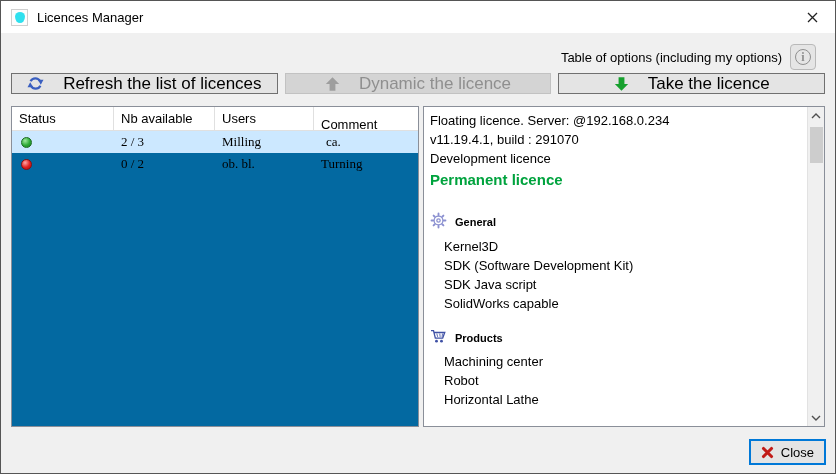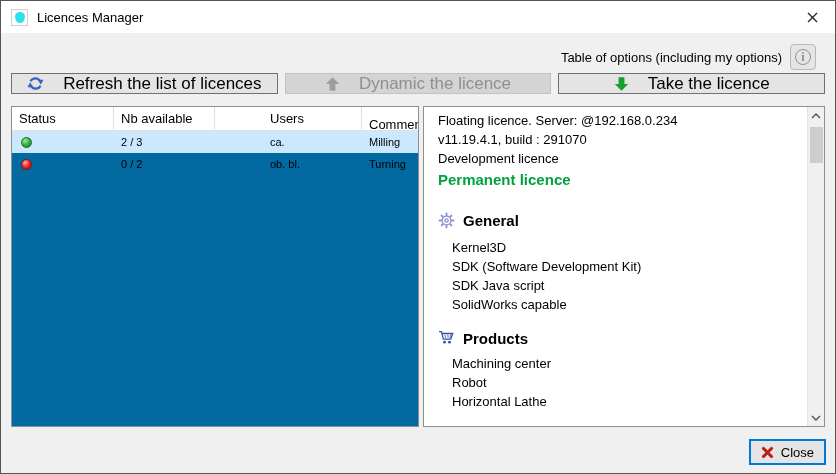--- a/index.html
+++ b/index.html
@@ -79,37 +79,37 @@
     display:flex; flex-direction:column; overflow:hidden;
   }
   .thead { display:flex; height:24px; border-bottom:1px solid #e0e0e0; background:#fff; }
   .th {
     display:flex; align-items:center; padding-left:7px;
     border-right:1px solid #e0e0e0; font-size:13px; color:#000;
   }
   .th:last-child { border-right:none;margin-top:12px; }
   .c-status { width:102px; flex:none; }
   .c-nb     { width:101px; flex:none; }
-  .c-users  { width:99px;  flex:none;margin-left:48px; }
+  .c-users  { width:99px;  flex:none; }
   .c-comment{ flex:1; }
   .trow { display:flex; height:22px; cursor:default; }
   .trow.selected { background:#cce8ff; }
-  .td { display:flex; align-items:center; padding-left:7px; font-size:11px; overflow:hidden; }
+  .td { display:flex; align-items:center; padding-left:7px; font-size:13px; overflow:hidden;font-family:Liberation Serif, serif; }
   .dot { width:11px; height:11px; border-radius:50%; margin-left:2px; }
   .dot-green { background: radial-gradient(circle at 35% 30%, #9fe89f, #2daa35 55%, #1d7f25); border:1px solid #1a6b20; }
   .dot-red   { background: radial-gradient(circle at 35% 30%, #ffa5a5, #e02020 55%, #a80f0f); border:1px solid #8d0d0d; }
   
   .details {
     flex:1; background:#fff; border:1px solid #8a8f99;
     display:flex; overflow:hidden;
   }
-  .details-content { flex:1; padding:4px 6px 0 14px; overflow:hidden; }
+  .details-content { flex:1; padding:4px 6px 0 6px; overflow:hidden; }
   .dline { line-height:19px; color:#000; }
   .permanent { margin-top:2px; font-size:15px; font-weight:bold; color:#00a33e; line-height:20px; }
-  .section-header { display:flex; align-items:flex-start; gap:8px; font-size:15px; font-weight:bold; margin-top:22px; margin-bottom:6px; }
+  .section-header { display:flex; align-items:center; gap:8px; font-size:11px; font-weight:bold; margin-top:22px; margin-bottom:6px; }
   .section-header.products { margin-top:16px; }
   .ditem { padding-left:14px; line-height:19px; color:#000; }
   
   .scrollbar {
     width:17px; background:#f0f0f0; border-left:1px solid #e2e2e2;
     display:flex; flex-direction:column; align-items:center; position:relative;
   }
   .sb-btn { width:17px; height:17px; display:flex; align-items:center; justify-content:center; cursor:pointer; }
   .sb-btn.bottom { position:absolute; bottom:0; }
   .sb-thumb { position:absolute; top:20px; width:13px; height:36px; background:#cdcdcd; cursor:pointer; }
@@ -186,22 +186,22 @@
         <div class="th c-status">Status</div>
         <div class="th c-nb">Nb available</div>
         <div class="th c-users">Users</div>
         <div class="th c-comment">Comment</div>
       </div>
       <div class="trow selected">
         <div class="td c-status">
             <span class="dot dot-green"></span>
           </div>
         <div class="td c-nb">2 / 3</div>
+        <div class="td c-comment">Milling</div>
         <div class="td c-users">ca.</div>
-        <div class="td c-comment">Milling</div>
       </div>
       <div class="trow">
         <div class="td c-status">
             <span class="dot dot-red"></span>
           </div>
         <div class="td c-nb">0 / 2</div>
         <div class="td c-users">ob. bl.</div>
         <div class="td c-comment">Turning</div>
       </div>
     </div>

